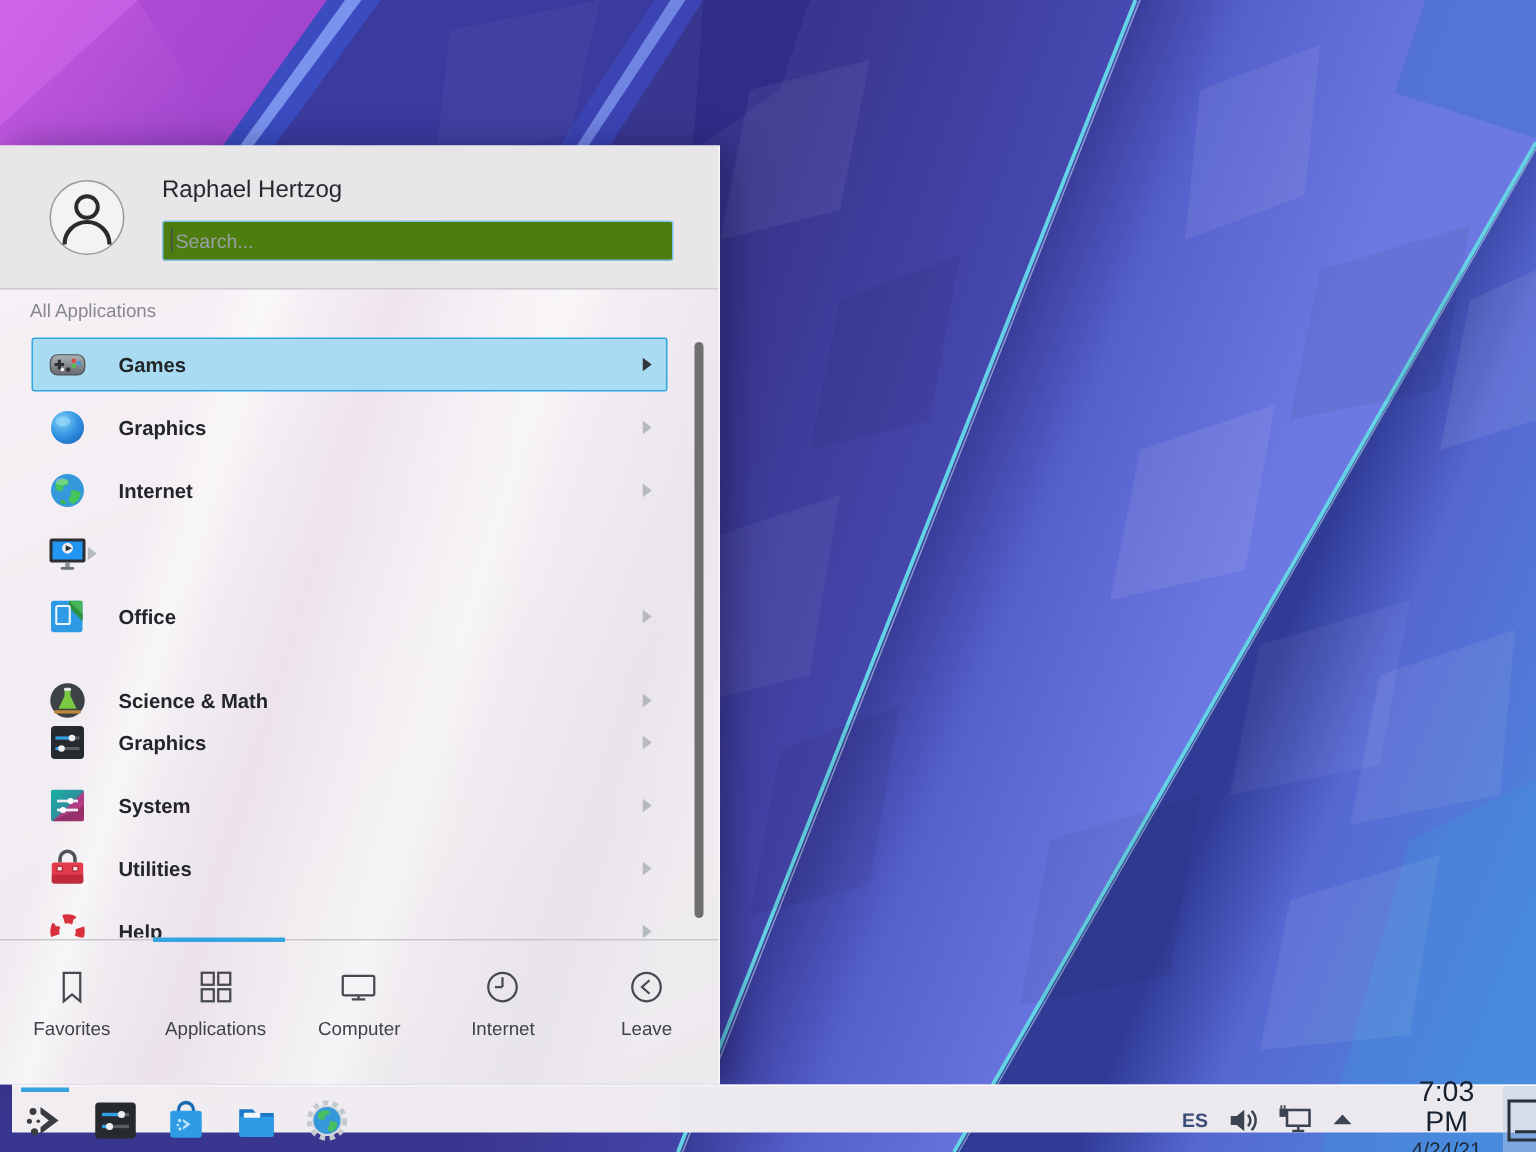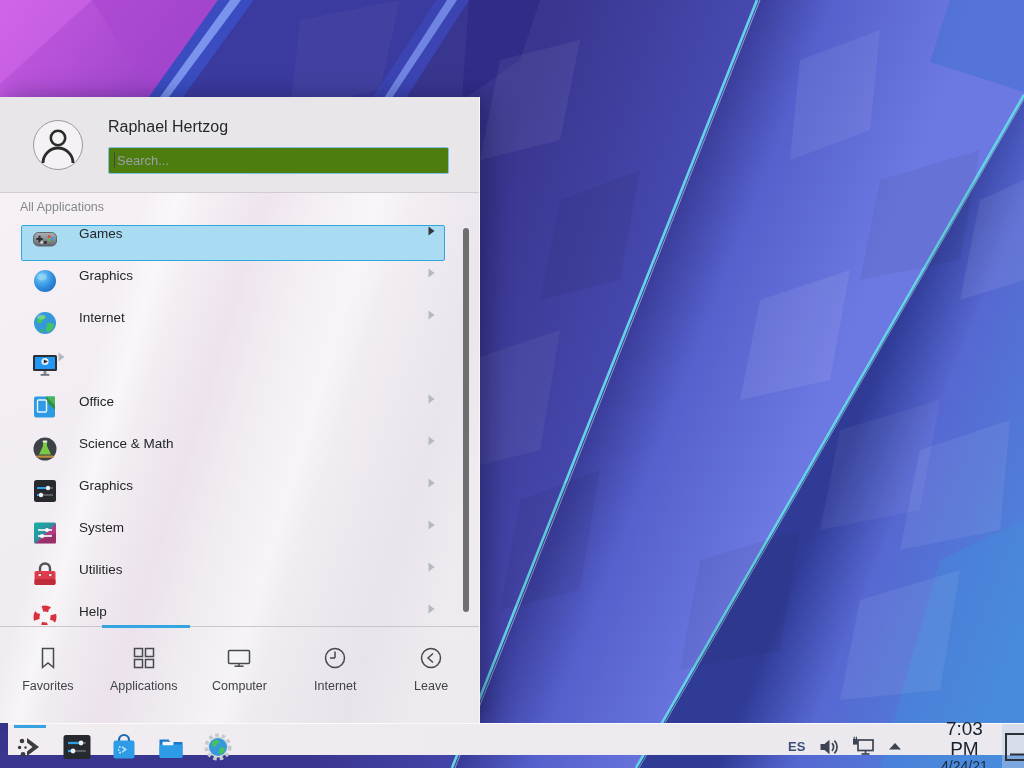--- a/index.html
+++ b/index.html
@@ -32,21 +32,21 @@
   .user-name{ position:absolute; left:108px; top:21px; font-size:16px; color:#26292c; }
   .search-wrap{ position:absolute; left:108px; top:50px; width:341px; height:27px; }
   .search-input{ width:100%; height:100%; border:1px solid #7fc0e5; border-radius:2px;
     background:#4d7c0f; font-family:inherit; font-size:13px; color:#232629; padding:0 6px 0 8px; outline:none; }
   .search-input::placeholder{ color:#9aa0a5; }
   .search-caret{ position:absolute; left:6px; top:5px; width:1px; height:16px; background:#44484c; }
 
   .section-label{ position:absolute; left:20px; top:103px; font-size:12.5px; color:#85888c; }
 
   .cat-row{ position:absolute; left:21px; width:424px; height:36px;
-    display:flex; border:1px solid transparent; border-radius:2px; cursor:default; }
+    display:flex; align-items:center; border:1px solid transparent; border-radius:2px; cursor:default;font-weight:bold; }
   .cat-row.selected{ background:#a9dbf3; border-color:#2fa7dc; }
   .cat-row--clip{ clip-path:inset(0 0 14px 0); }
   .cat-icon{ width:26px; height:26px; margin-left:10px; flex:0 0 auto; display:flex; }
   .cat-label{ margin-left:21px; font-size:13.5px; color:#232629; flex:1; }
   .cat-chevron{ margin-right:9px; display:flex; }
 
   .scrollbar-thumb{ position:absolute; left:463px; top:131px; width:6px; height:384px;
     border-radius:3px; background:#6f6f6f; }
 
   .tabbar-separator{ position:absolute; left:0; top:529px; width:100%; height:1px; background:#c9c7cb; }
@@ -264,21 +264,21 @@
         </svg>
       </span>
       <span class="cat-label">Office</span>
       <span class="cat-chevron">
         <svg width="7" height="10" viewBox="0 0 7 10">
             <polygon points="0.5,0.5 6.5,5 0.5,9.5" fill="#b4bac0"></polygon>
           </svg>
       </span>
     </div>
 
-    <div class="cat-row" style="top:338px">
+    <div class="cat-row" style="top:352px">
       <span class="cat-icon">
         <svg width="26" height="26" viewBox="0 0 26 26">
           <circle cx="13" cy="13" r="11.5" fill="#3d4247"></circle>
           <rect x="4" y="19.5" width="18" height="2.2" rx="1" fill="#c08a3e"></rect>
           <polygon points="11,5.5 15,5.5 15,10 19,18.5 7,18.5 11,10" fill="#7ac943"></polygon>
           <rect x="10.6" y="4.5" width="4.8" height="2" rx="1" fill="#e8eaec"></rect>
         </svg>
       </span>
       <span class="cat-label">Science &amp; Math</span>
       <span class="cat-chevron">

